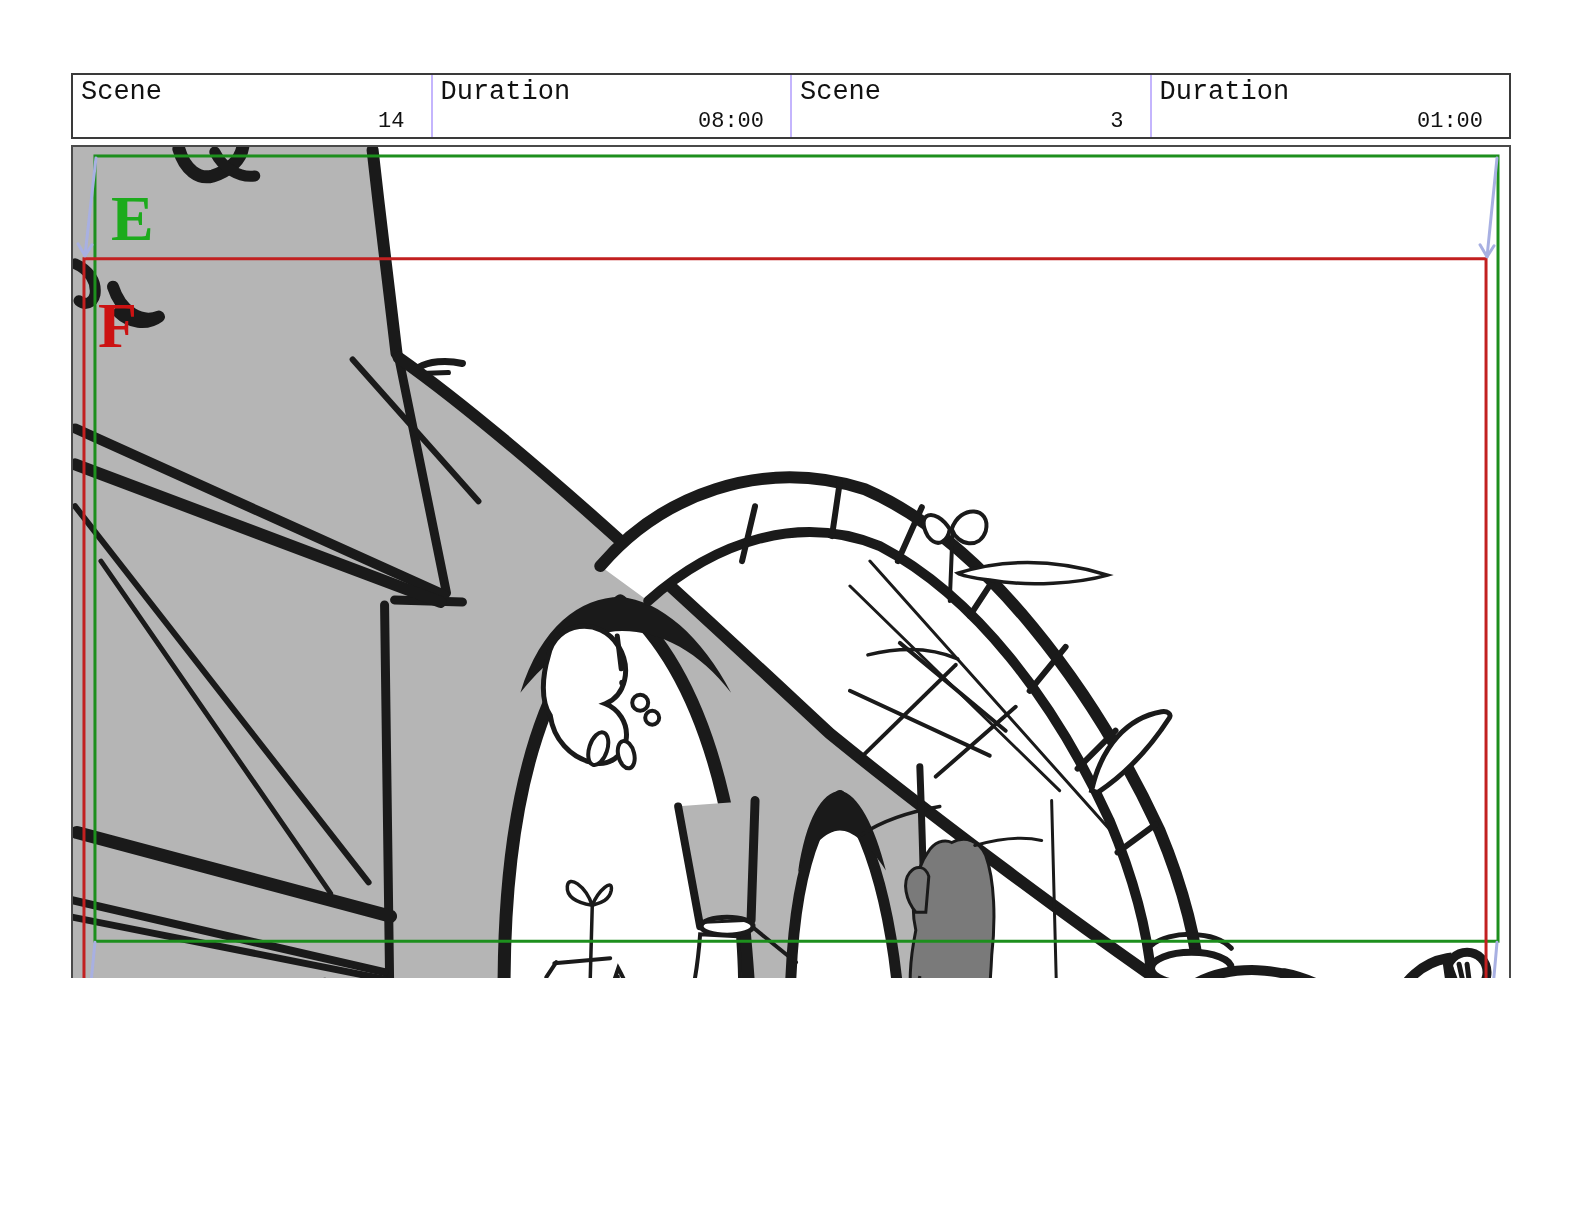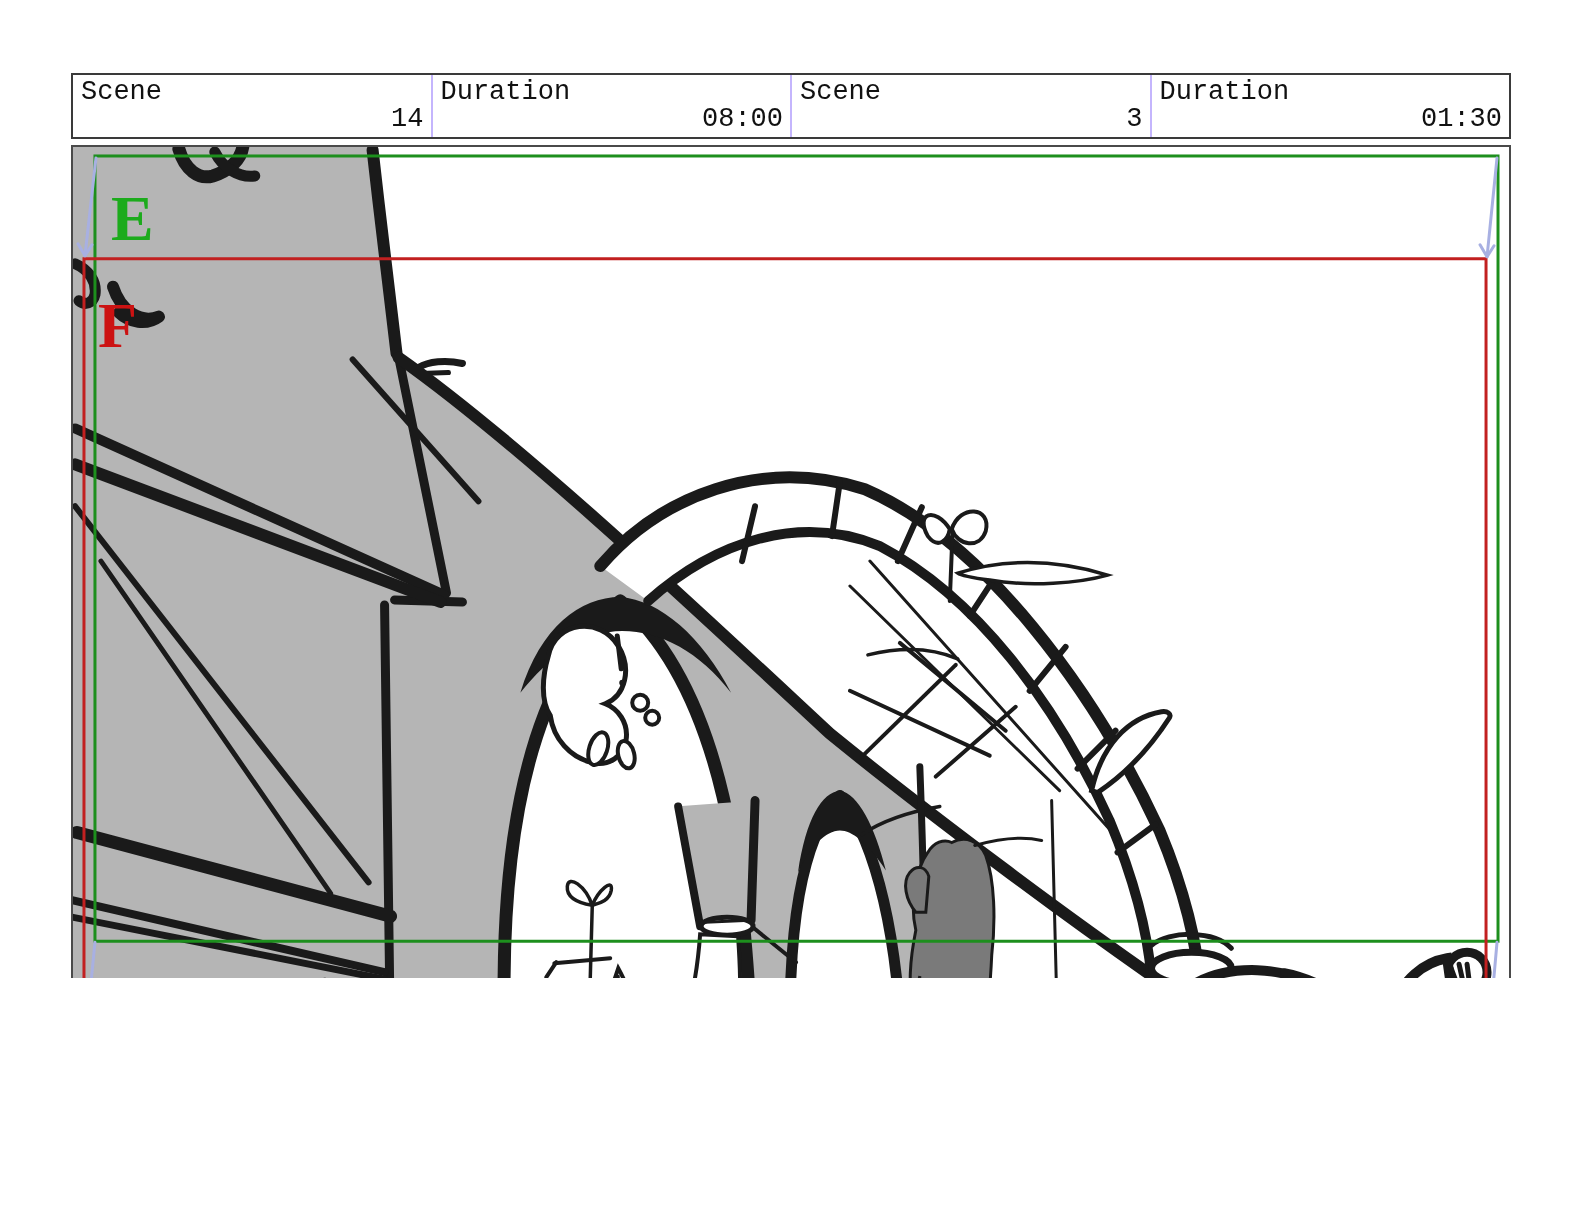--- a/index.html
+++ b/index.html
@@ -5,21 +5,21 @@
   html,body{margin:0;padding:0;background:#ffffff;}
   #page{position:relative;width:1582px;height:978px;background:#ffffff;overflow:hidden;
         font-family:"Liberation Mono", monospace;color:#111;}
 
   
   #hdr{position:absolute;left:71px;top:73px;width:1440px;height:66px;
        display:flex;border:2px solid #3a3a3a;box-sizing:border-box;background:#fff;}
   .hcell{flex:1 1 0;position:relative;box-sizing:border-box;}
   .hcell + .hcell{border-left:2px solid #c4b5fd;}
   .hlabel{position:absolute;left:8px;top:2px;font-size:27px;white-space:nowrap;}
-  .hvalue{position:absolute;right:7px;bottom:3px;font-size:27px;white-space:nowrap;}
+  .hvalue{position:absolute;right:26px;bottom:3px;font-size:22px;white-space:nowrap;}
 
   
   #panel{position:absolute;left:71px;top:145px;width:1440px;height:911px;
          border:2px solid #4a4a4a;box-sizing:border-box;background:#fff;}
   #panel svg{display:block;width:100%;height:100%;}
 
   
   #notes{position:absolute;left:71px;top:1063px;width:1440px;height:90px;
          border:2px solid #3a3a3a;box-sizing:border-box;background:#fff;
          font-size:24px;padding:6px 10px;}
@@ -40,21 +40,21 @@
     <div class="hcell">
       <span class="hlabel">Duration</span>
       <span class="hvalue">08:00</span>
     </div>
     <div class="hcell">
       <span class="hlabel">Scene</span>
       <span class="hvalue">3</span>
     </div>
     <div class="hcell">
       <span class="hlabel">Duration</span>
-      <span class="hvalue">01:30</span>
+      <span class="hvalue">01:00</span>
     </div>
   </div>
 
   <div id="panel">
     <svg viewBox="72 145 1438 909" preserveAspectRatio="none">
 
       <g>
 
         <path d="M72,145 L372,145 L398,352 L399,358
                  C520,442 700,612 830,733

